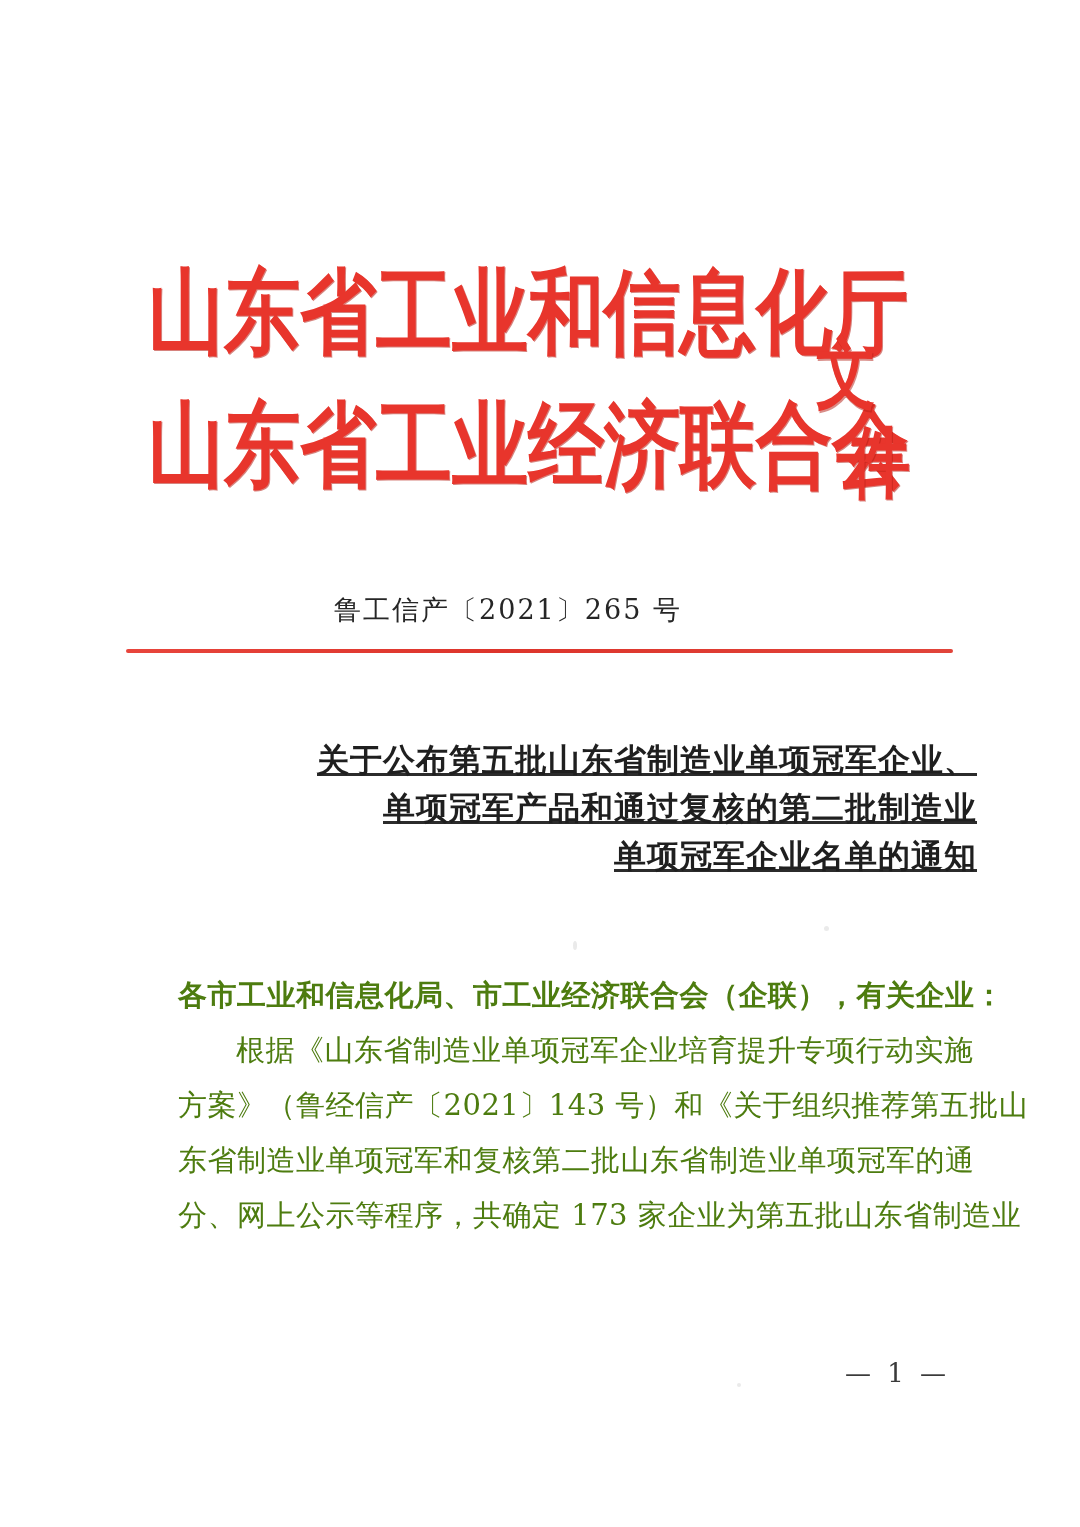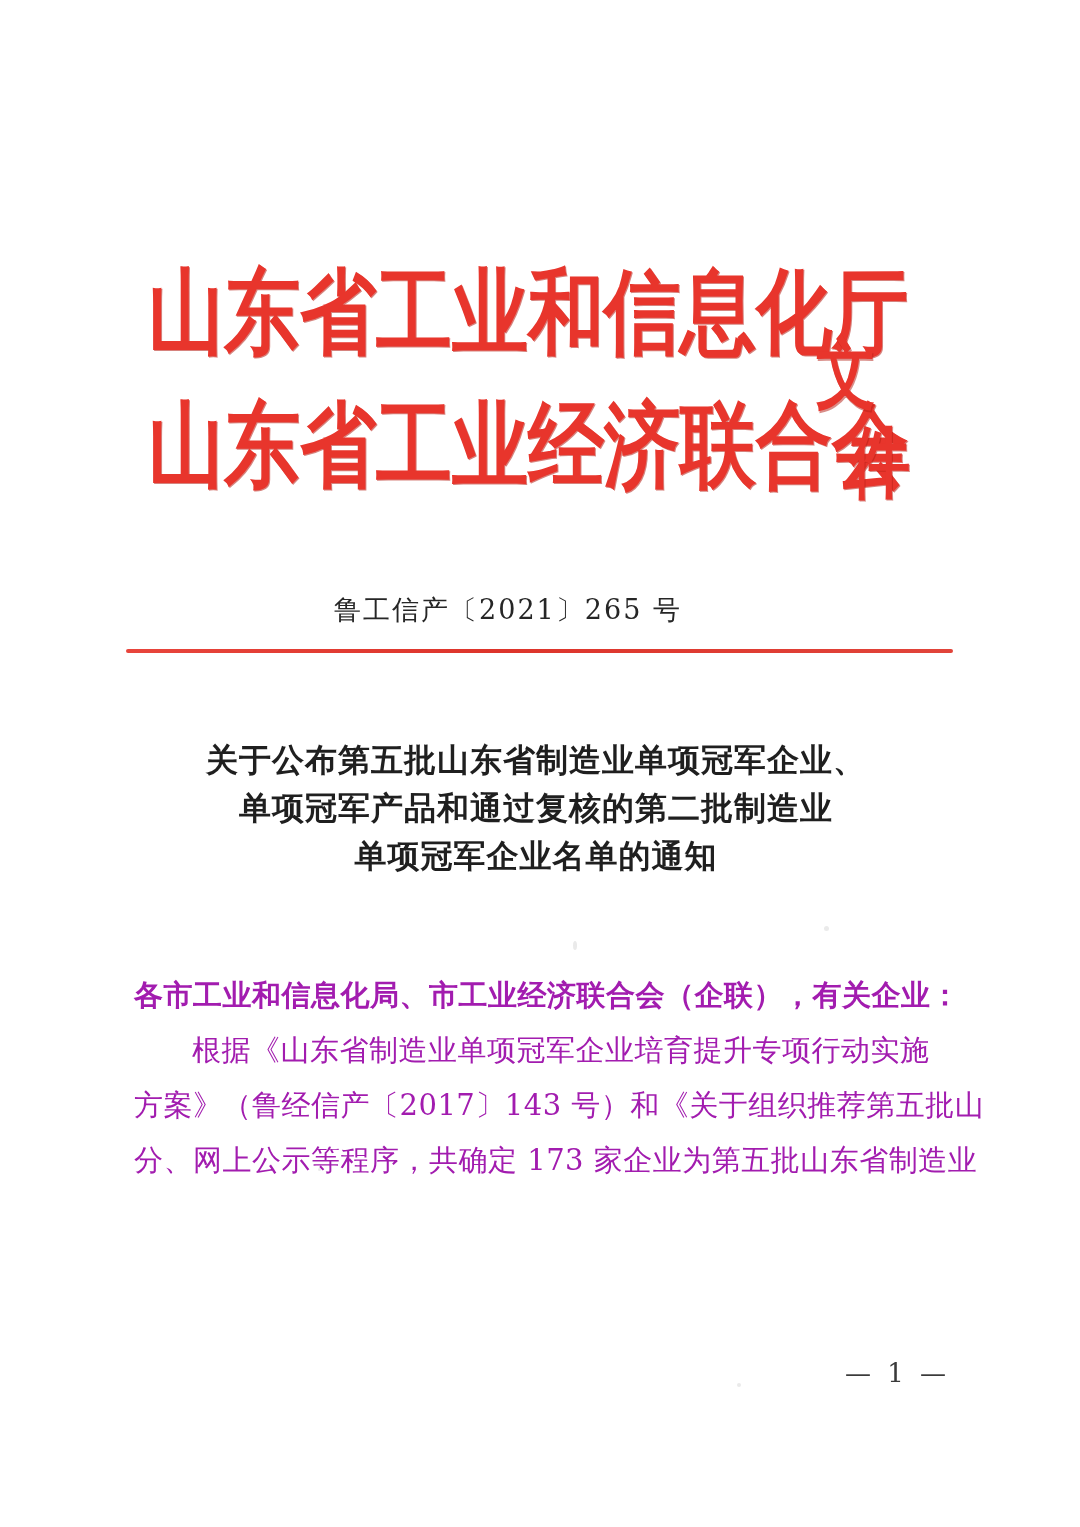--- a/index.html
+++ b/index.html
@@ -96,24 +96,25 @@
     top: 649px;
     width: 827px;
     height: 4px;
     background: linear-gradient(90deg, #e8453c 0%, #dd342b 45%, #e1443a 100%);
     border-radius: 2px;
   }
 
   
   .title-block {
     position: absolute;
-    left: 116px;
+    left: 137px;
     top: 736px;
     width: 840px;
-    text-align: center;
+    text-align: right;
+    text-decoration: underline;
   }
   .title-line {
     font-weight: 700;
     font-size: 32px;
     line-height: 48px;
     letter-spacing: 1px;
     color: #1f1f1f;
     white-space: nowrap;
   }
 
@@ -121,22 +122,23 @@
   .body-block {
     position: absolute;
     left: 134px;
     top: 968px;
     width: 816px;
   }
   .body-line {
     font-size: 29px;
     line-height: 55px;
     letter-spacing: 0.5px;
-    color: #a21caf;
+    color: #4d7c0f;
     white-space: nowrap;
+    margin-left: 44px;
   }
   .body-line.salutation {
     font-weight: 700;
   }
   .body-line.indent {
     text-indent: 58px;
   }
 
   
   .page-number {
@@ -182,21 +184,22 @@
 
   <div class="title-block">
     <div class="title-line">关于公布第五批山东省制造业单项冠军企业、</div>
     <div class="title-line">单项冠军产品和通过复核的第二批制造业</div>
     <div class="title-line">单项冠军企业名单的通知</div>
   </div>
 
   <div class="body-block">
     <div class="body-line salutation">各市工业和信息化局、市工业经济联合会（企联），有关企业：</div>
     <div class="body-line indent">根据《山东省制造业单项冠军企业培育提升专项行动实施</div>
-    <div class="body-line">方案》（鲁经信产〔2017〕143 号）和《关于组织推荐第五批山</div>
+    <div class="body-line">方案》（鲁经信产〔2021〕143 号）和《关于组织推荐第五批山</div>
+    <div class="body-line">东省制造业单项冠军和复核第二批山东省制造业单项冠军的通</div>
     <div class="body-line">分、网上公示等程序，共确定 173 家企业为第五批山东省制造业</div>
   </div>
 
   <div class="page-number">— 1 —</div>
 
   <div class="speckle" style="left:573px; top:941px; width:4px; height:9px;"></div>
   <div class="speckle" style="left:824px; top:926px; width:5px; height:5px;"></div>
   <div class="speckle" style="left:737px; top:1383px; width:4px; height:4px;"></div>
   <div class="speckle" style="left:318px; top:1168px; width:3px; height:3px;"></div>
 

